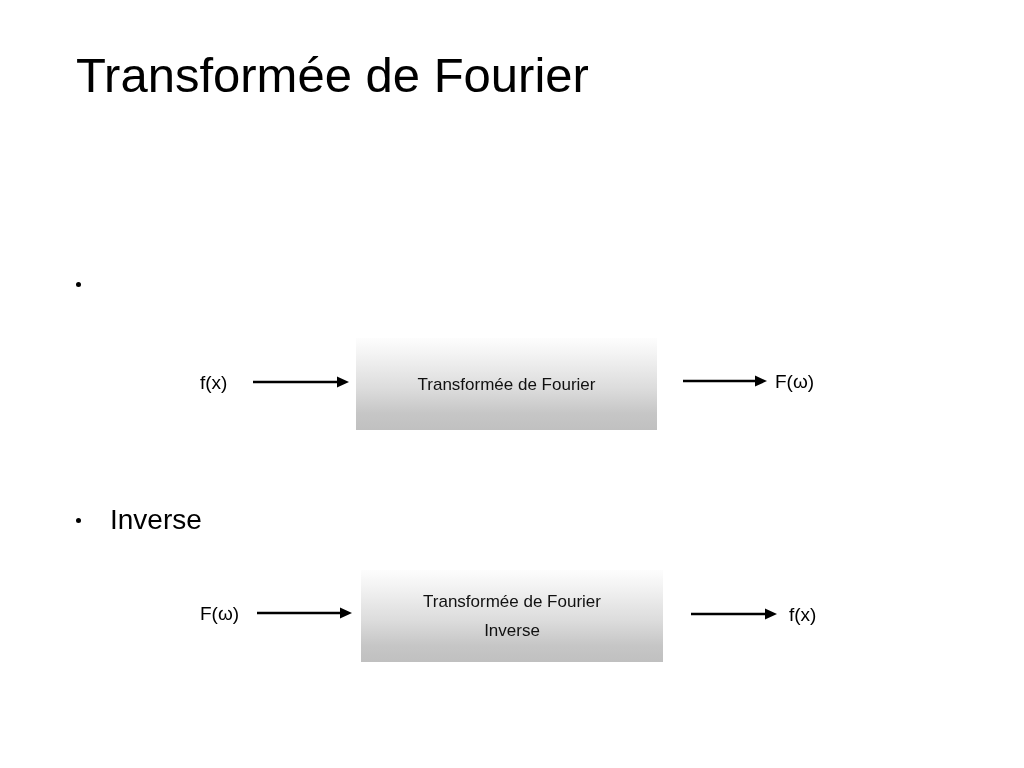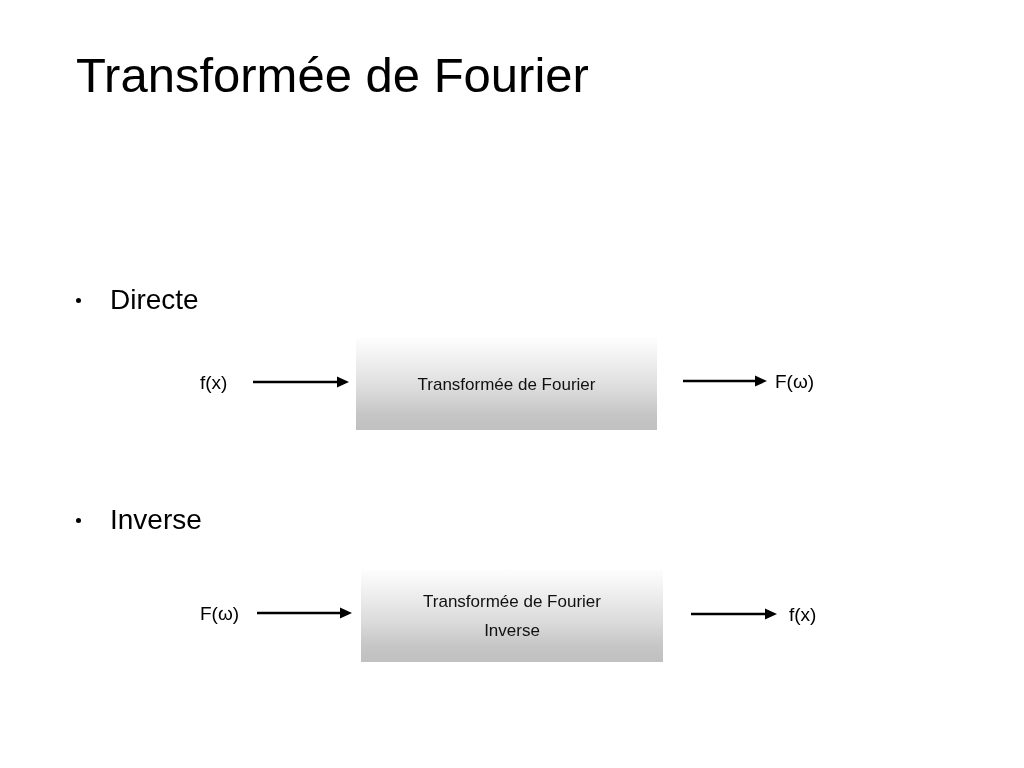--- a/index.html
+++ b/index.html
@@ -115,21 +115,20 @@
 </style>
 </head>
 <body>
 
 <div class="slide">
 
   <div class="slide-title">Transformée de Fourier</div>
 
   <div class="bullet-row b1">
     <span class="bullet-dot"></span>
-    <span class="bullet-text">Directe</span>
   </div>
 
   <div class="io-label l-fx-1">f(x)</div>
 
   <div class="arrow a1">
     <svg width="96" height="14" viewBox="0 0 96 14" xmlns="http://www.w3.org/2000/svg">
       <line x1="0" y1="7" x2="84" y2="7" stroke="#000000" stroke-width="2.6"></line>
       <polygon points="84,1.5 96,7 84,12.5" fill="#000000"></polygon>
     </svg>
   </div>

